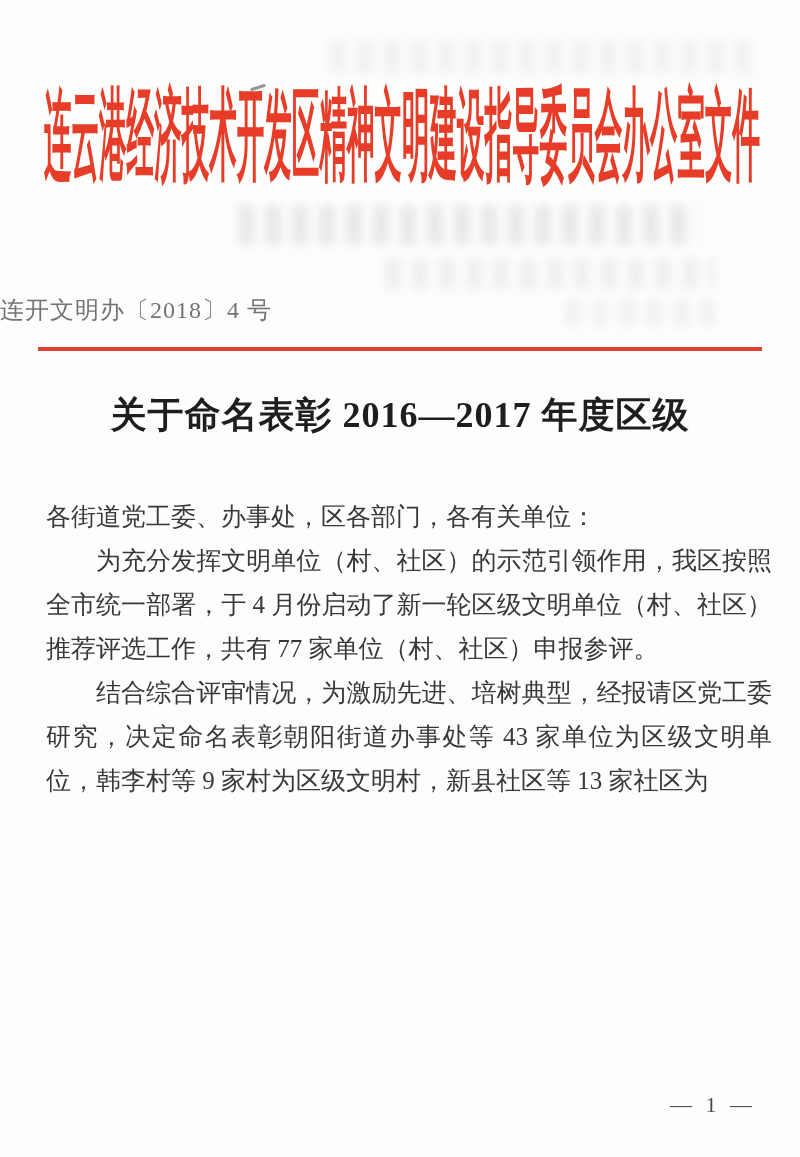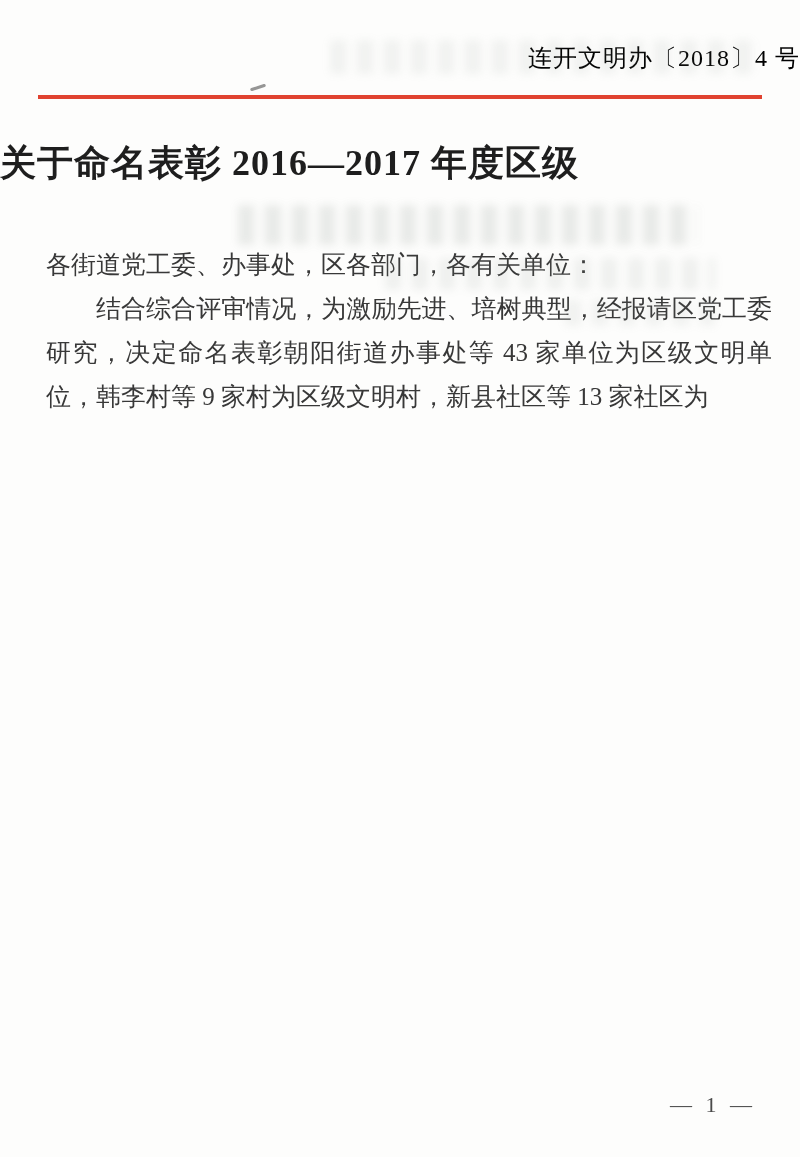--- a/index.html
+++ b/index.html
@@ -56,38 +56,39 @@
     line-height: 104px;
     font-weight: bold;
     color: #e63c28;
     white-space: nowrap;
     transform: scaleX(0.2754);
     transform-origin: 0 0;
     letter-spacing: 0;
   }
 
   .doc-number {
-    margin-top: 42px;
-    text-align: right;
+    margin-top: 102px;
+    text-align: left;
     font-size: 24px;
     line-height: 32px;
-    color: #000000;
+    color: #737373;
     letter-spacing: 1px;
   }
 
   .red-line {
     position: relative;
     margin: 21px auto 0 38px;
     width: 724px;
     height: 4px;
     background: #e04230;
   }
 
   .doc-title {
     margin-top: 38px;
+    text-align: center;
     font-size: 36px;
     line-height: 52px;
     font-weight: bold;
     color: #1e1e1e;
     letter-spacing: 1px;
   }
 
   .doc-body {
     margin: 54px 28px 0 46px;
     font-size: 25px;
@@ -112,29 +113,33 @@
 <body>
 
 <div class="page">
 
   <div class="bleed bleed-row bleed-1"></div>
   <div class="bleed bleed-row bleed-2"></div>
   <div class="bleed bleed-row bleed-3"></div>
   <div class="bleed bleed-row bleed-4"></div>
   <div class="speck"></div>
 
+  <div class="header-wrap">
+    <div class="header-text">连云港经济技术开发区精神文明建设指导委员会办公室文件</div>
+  </div>
 
   <div class="doc-number">连开文明办〔2018〕4 号</div>
 
   <div class="red-line"></div>
 
   <h1 class="doc-title">
     <span>关于命名表彰 2016—2017 年度区级</span><br>
   </h1>
 
   <div class="doc-body">
     <p>各街道党工委、办事处，区各部门，各有关单位：</p>
+    <p class="indent">为充分发挥文明单位（村、社区）的示范引领作用，我区按照全市统一部署，于 4 月份启动了新一轮区级文明单位（村、社区）推荐评选工作，共有 77 家单位（村、社区）申报参评。</p>
     <p class="indent">结合综合评审情况，为激励先进、培树典型，经报请区党工委研究，决定命名表彰朝阳街道办事处等 43 家单位为区级文明单位，韩李村等 9 家村为区级文明村，新县社区等 13 家社区为</p>
   </div>
 
   <div class="page-number">— 1 —</div>
 
 </div>
 
 </body></html>

